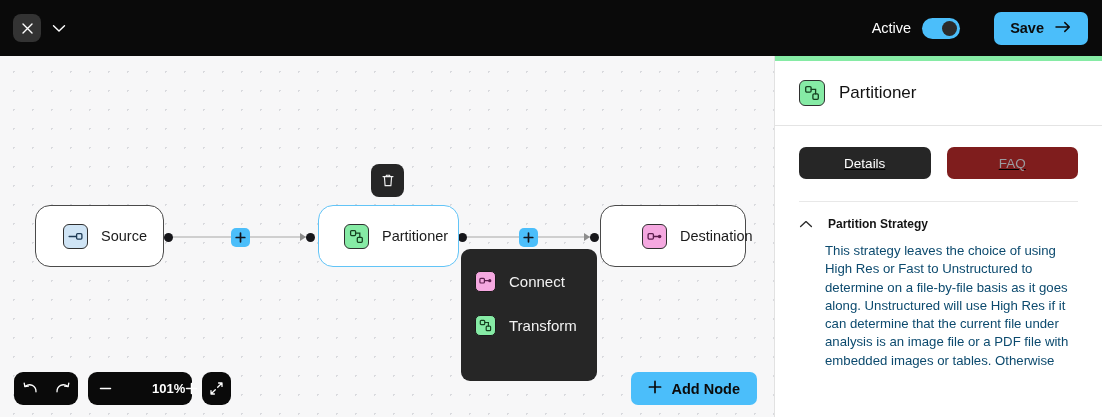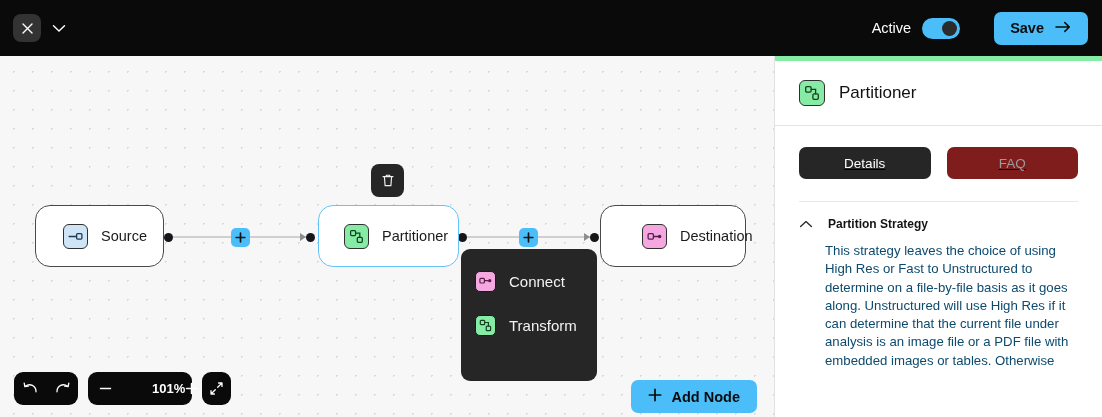--- a/index.html
+++ b/index.html
@@ -149,21 +149,21 @@
     display: flex; align-items: center; height: 33px;
     z-index: 15;
   }
   .tb-history { left: 14px; bottom: 12px; width: 64px; justify-content: space-around; }
   .tb-zoom    { left: 88px; bottom: 12px; width: 104px; justify-content: space-between; padding: 0 11px; }
   .tb-fit     { left: 202px; bottom: 12px; width: 29px; justify-content: center; }
   .tb-btn { display: flex; align-items: center; justify-content: center; cursor: pointer; }
   .zoom-val { color: #ffffff; font-size: 13px; font-weight: bold; margin-left: 40px; }
 
   .add-node {
-    position: absolute; right: 17px; bottom: 4px;
+    position: absolute; right: 17px; bottom: 12px;
     height: 33px; padding: 5px 17px;
     background: #4BBEFA; border-radius: 7px;
     display: flex; align-items: center; gap: 10px;
     font-size: 14.5px; font-weight: bold; color: #0b0b0b;
     cursor: pointer; z-index: 15;
   }
 
   
   .panel {
     position: absolute; top: 56px; right: 0;

